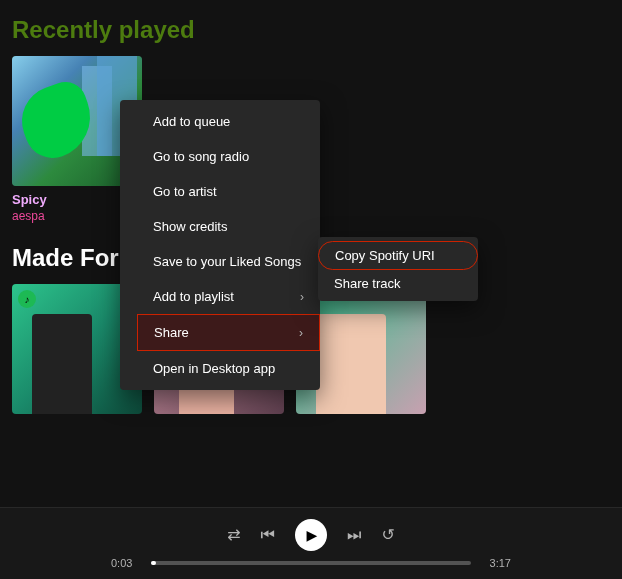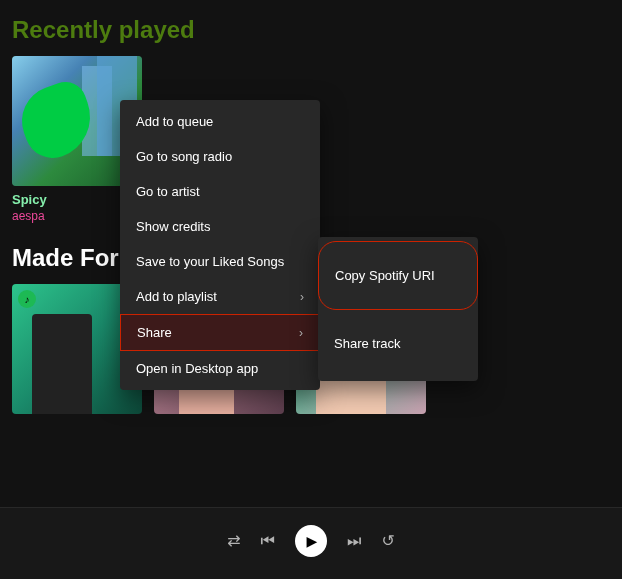--- a/index.html
+++ b/index.html
@@ -72,21 +72,21 @@
       right: 30px;
       width: 30px;
       height: 90px;
       background: #7ab8e8;
       opacity: 0.6;
     }
 
     .track-name {
       font-size: 13px;
       font-weight: 700;
-      color: #86efac;
+      color: #f0abfc;
       margin-top: 6px;
     }
 
     .artist-name {
       font-size: 12px;
       color: #ec4899;
       margin-top: 2px;
     }
 
     .made-for-section {
@@ -188,20 +188,21 @@
     }
 
     .context-menu-item {
       padding: 10px 16px;
       font-size: 13px;
       color: #fff;
       cursor: pointer;
       display: flex;
       align-items: center;
       justify-content: space-between;
+      margin-left: 17px;
     }
 
     .context-menu-item.share-item {
       background: #3d1a1a;
       border: 1px solid #cc2200;
       gap: 36px;
     }
 
     .chevron-right {
       color: #b3b3b3;
@@ -215,21 +216,21 @@
       left: 318px;
       background: #282828;
       border-radius: 4px;
       padding: 4px 0;
       width: 160px;
       box-shadow: 0 8px 24px rgba(0,0,0,0.5);
       z-index: 101;
     }
 
     .submenu-item {
-      padding: 26px 16px;
+      padding: 6px 16px;
       font-size: 13px;
       color: #fff;
       cursor: pointer;
       border-radius: 18px;
     }
 
     .submenu-item.highlighted {
       border: 1.5px solid #cc2200;
       background: #282828;
     }
@@ -405,13 +406,20 @@
     <button class="play-btn">
       <span class="play-icon">▶</span>
     </button>
     <button class="ctrl-btn">
       <span>⏭</span>
     </button>
     <button class="ctrl-btn">
       <span>↺</span>
     </button>
   </div>
+  <div class="progress-bar-container">
+    <span class="time-text">0:03</span>
+    <div class="progress-track">
+      <div class="progress-fill" style="width: 1.5%;"></div>
+    </div>
+    <span class="time-text time-end">3:17</span>
+  </div>
 </div>
 
 </body></html>

